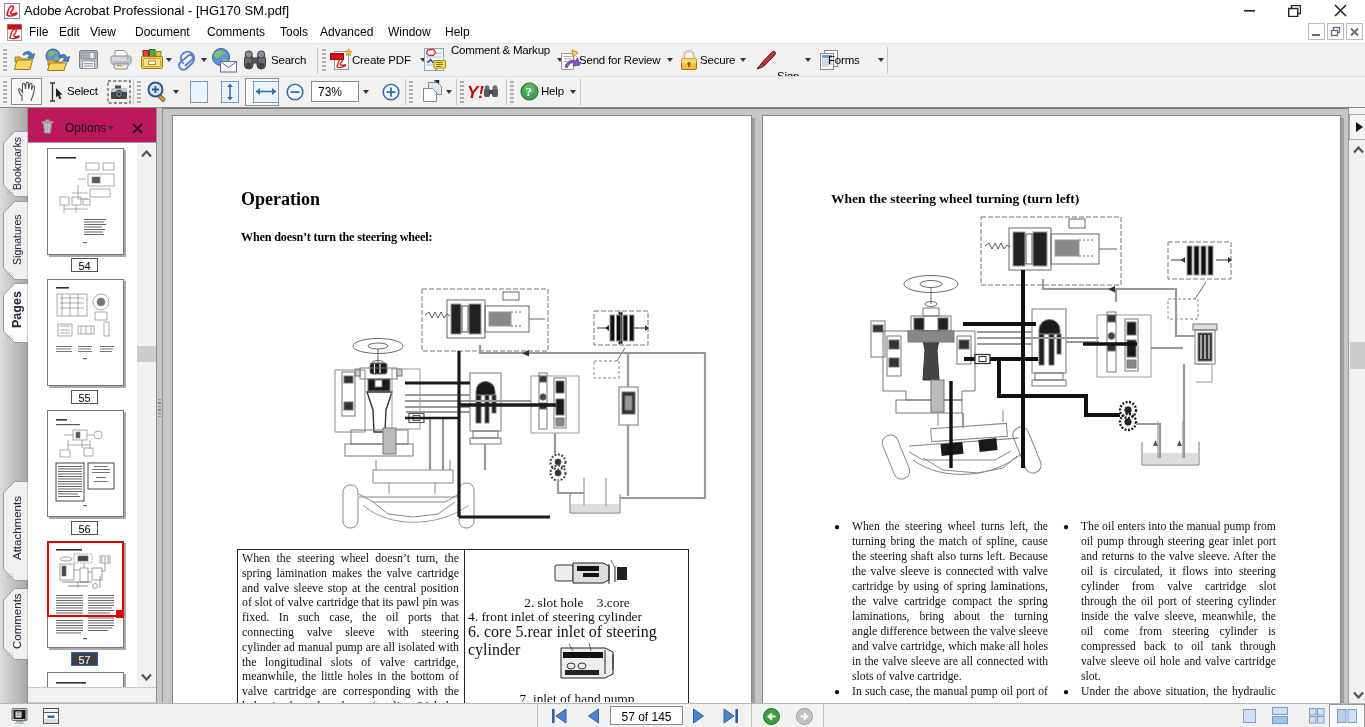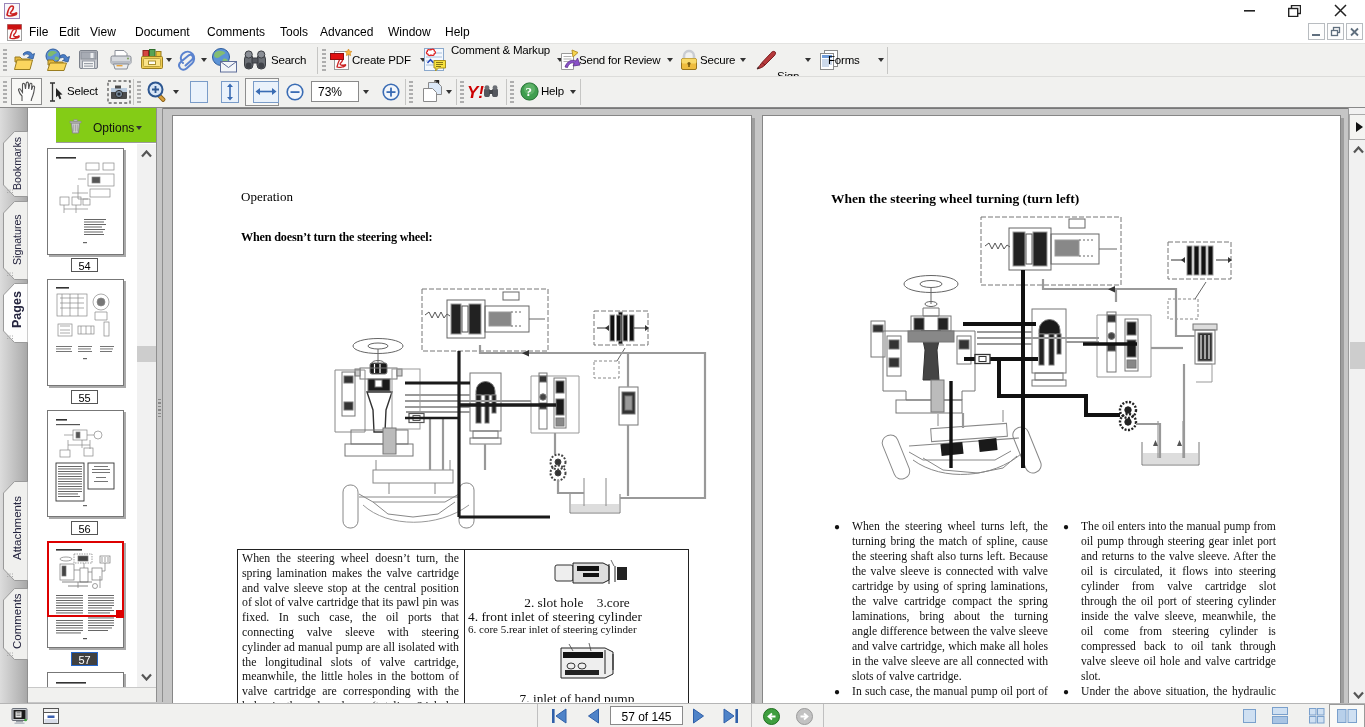--- a/index.html
+++ b/index.html
@@ -19,21 +19,21 @@
 #tbborder{left:0;top:107px;width:1365px;height:1px;background:#898989;}
 .grip{position:absolute;width:4px;background-image:repeating-linear-gradient(to bottom,#aeaeae 0 2px,#f1f1ef 2px 4px);}
 .vsep{position:absolute;width:1px;background:#c6c6c4;}
 .tbtext{position:absolute;font-size:11.5px;color:#000;letter-spacing:-0.2px;}
 .dropar{position:absolute;width:0;height:0;border-left:3.5px solid transparent;border-right:3.5px solid transparent;border-top:4px solid #333;}
 
 #main{left:0;top:108px;width:1365px;height:595px;background:#c6c6c6;}
 #tabstrip{left:0;top:0;width:28px;height:595px;background:linear-gradient(to right,#dcdcdc,#b4b4b4 80%,#a8a8a8);border-right:1px solid #8f8f8f;box-sizing:border-box;}
 .lbl2{position:absolute;left:5px;top:4px;width:17px;writing-mode:vertical-rl;transform:rotate(180deg);color:#25253f;display:flex;align-items:center;justify-content:center;}
 #panel{left:28px;top:0;width:135px;height:594px;background:#fff;}
-#panelhdr{left:0px;top:0px;width:140px;height:35px;background:#84cc16;border-bottom:1px solid #9c9c9c;box-sizing:border-box;margin-left:28px;}
+#panelhdr{left:0px;top:0px;width:140px;height:35px;background:#be185d;border-bottom:1px solid #9c9c9c;box-sizing:border-box;}
 #pscroll{left:109px;top:36px;width:19px;height:543px;background:#f1f1f1;}
 #psplit{left:128px;top:0px;width:7px;height:594px;background:#c6c6c6;border-left:1px solid #8f8f8f;border-right:1px solid #8f8f8f;box-sizing:border-box;}
 .thumb{position:absolute;left:19px;width:77px;height:107px;background:#fff;border:1px solid #777;box-shadow:2px 2px 0 #aaa;box-sizing:border-box;}
 .tlabel{position:absolute;left:43px;width:27px;height:14px;border:1px solid #555;background:#fff;font-size:11px;text-align:center;line-height:14px;box-sizing:border-box;}
 
 #docarea{left:163px;top:0;width:1185px;height:595px;background:#c6c6c6;border-top:1px solid #787878;box-sizing:border-box;}
 .page{position:absolute;top:6px;height:589px;background:#fff;border:1px solid #868686;box-shadow:3px 3px 0 #9e9e9e;box-sizing:border-box;overflow:hidden;}
 #page57{left:9px;width:580px;}
 #page58{left:599px;width:579px;}
 #docscroll{left:1348px;top:0;width:17px;height:595px;background:#f1f1f1;border-left:1px solid #9a9a9a;box-sizing:border-box;}
@@ -43,20 +43,21 @@
 .jl{text-align:justify;text-align-last:justify;white-space:nowrap;overflow:visible;}
 .jl{white-space:normal;}
 </style>
 </head>
 <body>
 <div class="abs" id="titlebar">
   <svg class="abs" style="left:4px;top:3px" width="16" height="16">
     <rect x="0.5" y="0.5" width="15" height="15" fill="#f8f6fa" stroke="#9a86b8"></rect>
     <path d="M3,12 C4,7 6,3 8,3 C10,3 10,6 7,9 C5,11 9,12 12,10 C13,9 13,12 11,12 C8,13 5,14 3,12 Z" fill="none" stroke="#cc2222" stroke-width="1.6"></path>
   </svg>
+  <div class="abs" id="title-text">Adobe Acrobat Professional - [HG170 SM.pdf]</div>
   <svg class="abs" style="left:1244px;top:10px" width="12" height="2">
       <rect width="11" height="1.6" fill="#222"></rect>
     </svg>
   <svg class="abs" style="left:1288px;top:5px" width="13" height="12">
     <rect x="3.5" y="0.5" width="9" height="8" fill="none" stroke="#222" stroke-width="1.4"></rect>
     <rect x="0.7" y="3.5" width="9" height="8" fill="#fff" stroke="#222" stroke-width="1.4"></rect>
   </svg>
   <svg class="abs" style="left:1334px;top:4px" width="13" height="13">
     <path d="M1,1 L12,12 M12,1 L1,12" stroke="#222" stroke-width="1.5"></path>
   </svg>
@@ -535,21 +536,21 @@
           <rect x="8" y="9" width="30" height="1.6" fill="#333"></rect>
         </svg>
     </div>
     <div class="abs" style="left:0;top:579px;width:129px;height:15px;background:#f1f1ef;border-top:1px solid #c8c8c8;box-sizing:border-box"></div>
     <div class="abs" id="psplit">
         <div class="abs" style="left:1px;top:291px;width:3px;height:18px;background-image:repeating-linear-gradient(to bottom,#8a8a8a 0 1.4px,transparent 1.4px 3.4px)"></div>
       </div>
   </div>
   <div class="abs" id="docarea">
     <div class="page" id="page57">
-      <div class="abs serif" style="left:68px;top:73px;font-size:13px;font-weight:normal">Operation</div>
+      <div class="abs serif" style="left:68px;top:73px;font-size:18px;font-weight:bold">Operation</div>
       <div class="abs serif" style="left:68px;top:114px;font-size:12.2px;font-weight:bold;letter-spacing:-0.2px">When doesn’t turn the steering wheel:</div>
       <svg class="abs" style="left:0;top:0" width="578" height="587" viewBox="0 0 578 587">
         <g stroke="#9a9a9a" fill="none" stroke-width="1">
 
           <rect x="249" y="173" width="126" height="62" stroke-dasharray="5,2" stroke="#777"></rect>
 
           <path d="M252,199 l4,-3 l3,6 l3,-6 l3,6 l3,-6 l3,6 l3,-4 l3,2" stroke="#555"></path>
           <g>
             <rect x="274" y="184" width="38" height="38" stroke="#666"></rect>
             <rect x="278" y="188" width="10" height="30" fill="#222"></rect>
@@ -701,21 +702,21 @@
             <rect x="2" y="7" width="18" height="16" rx="2" fill="#eee" stroke="#333"></rect>
             <path d="M20,5 h30 l6,3 v14 l-6,3 h-30 z" fill="#ddd" stroke="#222"></path>
             <rect x="24" y="8" width="22" height="5" fill="#111"></rect>
             <rect x="30" y="15" width="16" height="4" fill="#111"></rect>
             <path d="M56,6 v20 M62,8 v16" stroke="#222"></path>
             <path d="M58,2 l3,6 M70,10 l-6,4" stroke="#444" stroke-width="0.8"></path>
             <rect x="64" y="9" width="10" height="13" fill="#222"></rect>
           </svg>
           <div class="abs serif" style="left:0;top:45px;width:100%;font-size:13.4px;color:#111;text-align:center">2. slot hole&nbsp;&nbsp;&nbsp;&nbsp;3.core</div>
           <div class="abs serif" style="left:3px;top:59px;width:100%;font-size:13.4px;color:#111">4. front inlet of steering cylinder</div>
-          <div class="abs serif" style="left:3px;top:73px;width:100%;font-size:11px;color:#111">6. core 5.rear inlet of steering cylinder</div>
+          <div class="abs serif" style="left:3px;top:73px;width:100%;font-size:16px;color:#111">6. core 5.rear inlet of steering cylinder</div>
           <svg class="abs" style="left:90px;top:92px" width="70" height="44">
             <path d="M6,6 h44 l8,4 v22 l-8,4 h-44 z" fill="#eee" stroke="#222"></path>
             <rect x="8" y="10" width="40" height="6" fill="#111"></rect>
             <ellipse cx="16" cy="24" rx="4" ry="3" fill="none" stroke="#333"></ellipse>
             <ellipse cx="27" cy="24" rx="4" ry="3" fill="none" stroke="#333"></ellipse>
             <rect x="10" y="28" width="34" height="5" fill="#222"></rect>
             <path d="M50,8 v24 M58,12 v16" stroke="#222"></path>
             <path d="M14,2 l4,7 M34,1 l2,8" stroke="#444" stroke-width="0.8"></path>
           </svg>
           <div class="abs serif" style="left:0;top:141px;width:100%;font-size:13.4px;color:#111;text-align:center">7. inlet of hand pump</div>

